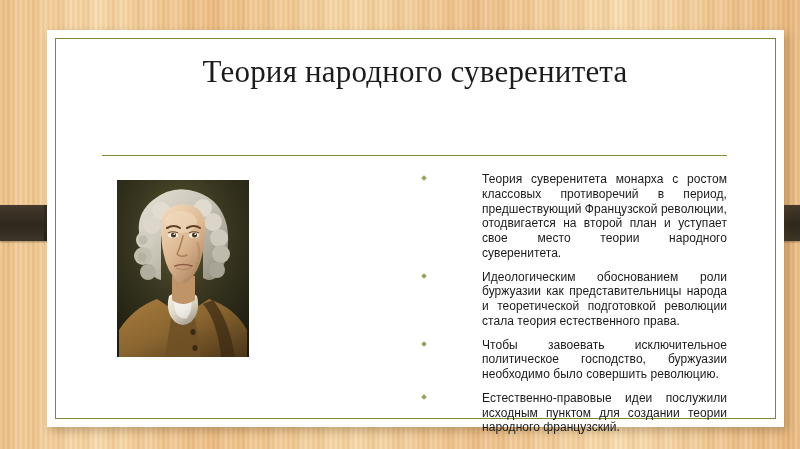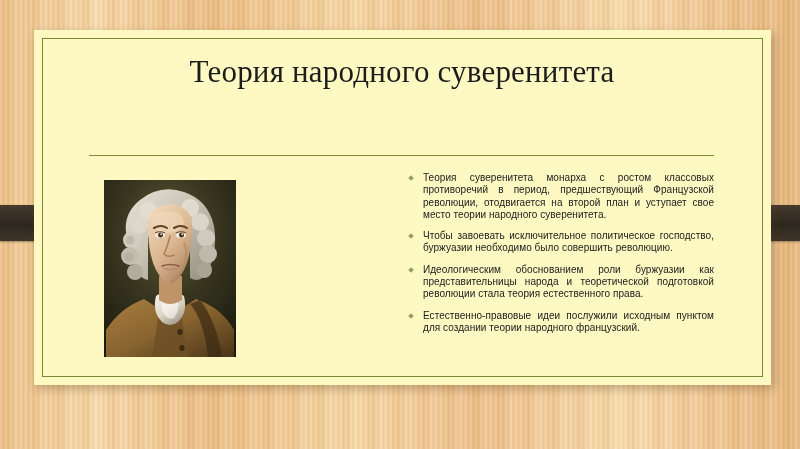--- a/index.html
+++ b/index.html
@@ -59,25 +59,25 @@
     height: 36px;
     width: 12px;
     background: linear-gradient(180deg, #332c22 0%, #241e17 100%);
   }
   .ribbon-tail-left  { left: 44px; }
   .ribbon-tail-right { right: 44px; }
 
   
   .slide-card {
     position: absolute;
-    left: 34px;
+    left: 47px;
     top: 30px;
     width: 737px;
-    height: 355px;
-    background: #fef9c3;
+    height: 397px;
+    background: #ffffff;
     box-shadow: 3px 4px 9px rgba(90,60,25,0.33);
     z-index: 3;
   }
   .slide-inner-border {
     position: absolute;
     left: 8px;
     top: 8px;
     right: 8px;
     bottom: 8px;
     border: 1px solid #7a8a33;
@@ -156,25 +156,26 @@
     width: 4px;
     height: 4px;
     margin-top: 4px;
     margin-right: 10px;
     background: #9aa05c;
     transform: rotate(45deg);
   }
   .bullet-text {
     flex: 1 1 auto;
     font-family: "Liberation Sans", "DejaVu Sans", sans-serif;
-    font-size: 10px;
+    font-size: 12px;
     line-height: 1.23;
     color: #1a1a1a;
     text-align: justify;
     letter-spacing: 0.05px;
+    margin-left: 46px;
   }
 </style>
 </head>
 <body>
 
 <div class="backdrop"></div>
 
 <div class="ribbon ribbon-left"></div>
 <div class="ribbon-tail ribbon-tail-left"></div>
 <div class="ribbon ribbon-right"></div>
@@ -276,25 +277,25 @@
       </div>
     </div>
 
     <div class="right-col">
       <div class="bullet-row">
         <span class="bullet-marker"></span>
         <span class="bullet-text">Теория суверенитета монарха с ростом классовых противоречий в период, предшествующий Французской революции, отодвигается на второй план и уступает свое место теории народного суверенитета.</span>
       </div>
       <div class="bullet-row">
         <span class="bullet-marker"></span>
-        <span class="bullet-text">Чтобы завоевать исключительное политическое господство, буржуазии необходимо было совершить революцию.</span>
+        <span class="bullet-text">Идеологическим обоснованием роли буржуазии как представительницы народа и теоретической подготовкой революции стала теория естественного права.</span>
       </div>
       <div class="bullet-row">
         <span class="bullet-marker"></span>
-        <span class="bullet-text">Идеологическим обоснованием роли буржуазии как представительницы народа и теоретической подготовкой революции стала теория естественного права.</span>
+        <span class="bullet-text">Чтобы завоевать исключительное политическое господство, буржуазии необходимо было совершить революцию.</span>
       </div>
       <div class="bullet-row">
         <span class="bullet-marker"></span>
         <span class="bullet-text">Естественно-правовые идеи послужили исходным пунктом для создании теории народного французский.</span>
       </div>
     </div>
 
   </div>
 </div>
 

